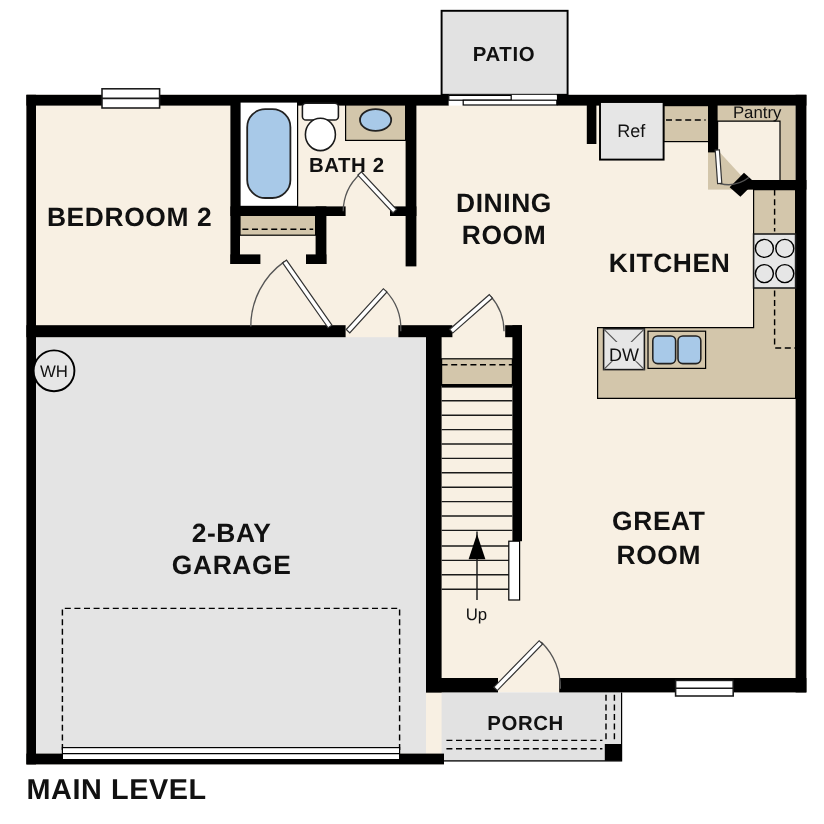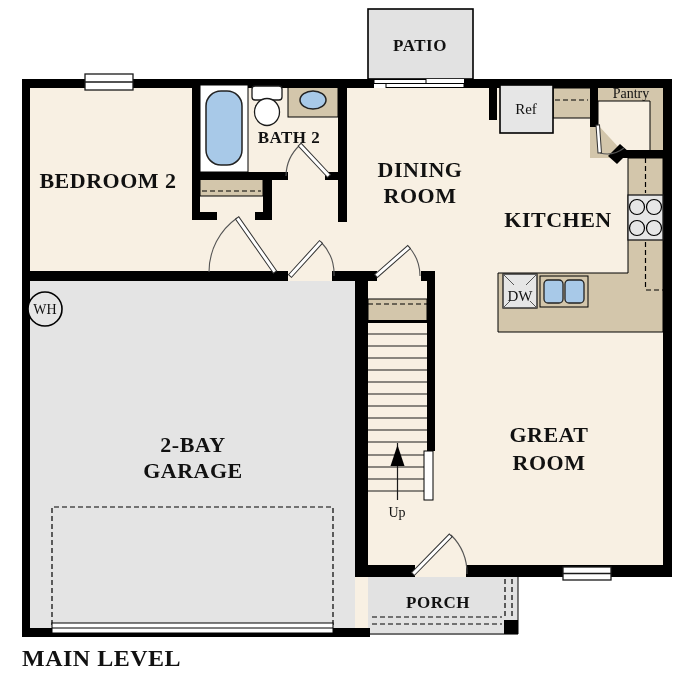--- a/index.html
+++ b/index.html
@@ -1,17 +1,17 @@
 <!DOCTYPE html>
 <html><head>
 <meta charset="utf-8">
 <style>
   html,body{margin:0;padding:0;background:#ffffff;}
   #stage{position:relative;width:687px;height:687px;background:#ffffff;overflow:hidden;
-         font-family:Liberation Serif, serif;}
+         font-family:Liberation Sans, sans-serif;}
   svg{display:block;}
   .s1{stroke:#000;stroke-width:1;}
   .s12{stroke:#1a1a1a;stroke-width:1.3;}
   .s15{stroke:#000;stroke-width:1.6;}
   .nofill{fill:none;}
   .tread{stroke:#1a1a1a;stroke-width:1.2;fill:none;}
   .dash{stroke:#000;stroke-width:1.2;stroke-dasharray:5 3;fill:none;}
   .arc{stroke:#555;stroke-width:1.1;fill:none;}
   .leaf{fill:#ffffff;stroke:#333;stroke-width:1;}
   text{fill:#111;}

